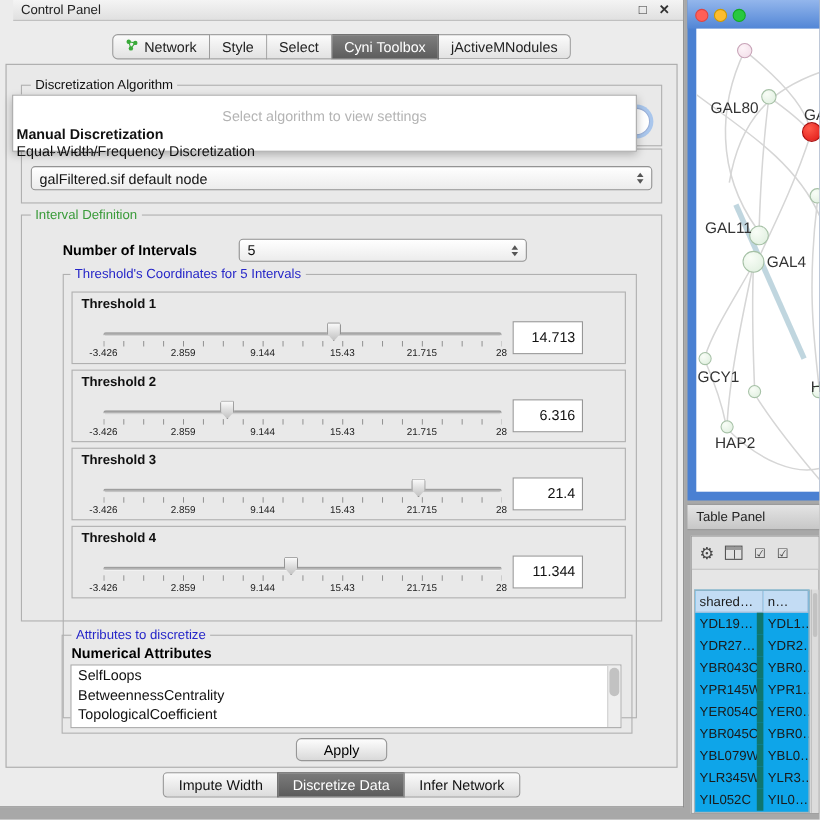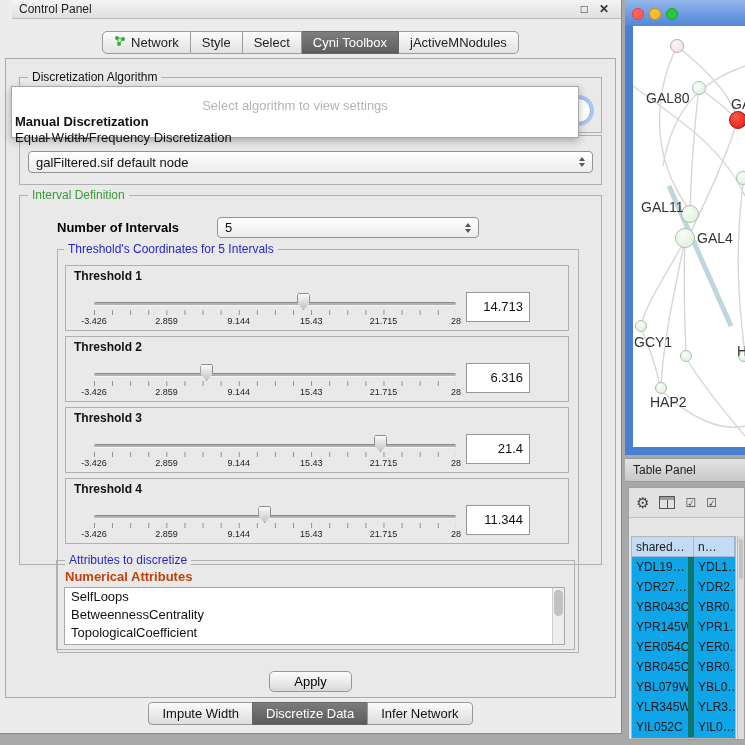--- a/index.html
+++ b/index.html
@@ -55,21 +55,21 @@
   .ticks { position:absolute; left:0; right:0; top:20px; height:5px;
            background-image:linear-gradient(to right,#8f8f8f 1px,transparent 1px); background-size:5% 100%; }
   .thumb { position:absolute; top:3px; width:13px; height:17px; background:linear-gradient(#fefefe,#bfbfbf);
            clip-path:polygon(10% 0,90% 0,100% 14%,100% 58%,50% 100%,0 58%,0 14%);
            box-shadow:inset 0 0 0 1px #8d8d8d; cursor:pointer; }
   .sc { position:absolute; top:26px; transform:translateX(-50%); font-size:9px; color:#222; white-space:nowrap; }
   .vbox { position:absolute; right:38px; top:26px; width:64px; height:30px; background:#fff; border:1px solid #979797;
           font-size:13px; color:#111; text-align:right; line-height:28px; padding-right:6px; }
 
   
-  .attr-head { position:absolute; left:8px; top:8px; font-size:13px; font-weight:bold; color:#c2410c; }
+  .attr-head { position:absolute; left:8px; top:8px; font-size:13px; font-weight:bold; color:#000000; }
   .listbox { position:absolute; left:7px; right:9px; top:26px; bottom:4px; background:#fff; border:1px solid #a8a8a8; overflow:hidden; }
   .litem { height:18px; line-height:18px; font-size:13px; padding-left:6px; color:#111; cursor:default; }
   .lscroll { position:absolute; right:0; top:0; bottom:0; width:12px; background:#eeeeee; border-left:1px solid #cfcfcf; }
   .lthumb { position:absolute; left:1px; right:1px; top:2px; height:26px; background:#c2c2c2; border-radius:5px; }
 
   .apply-row { position:absolute; left:0; right:0; top:612px; text-align:center; }
   .apply-btn { display:inline-block; padding:2px 24px; font-size:13px; font-family:"Liberation Sans",sans-serif;
                background:linear-gradient(#fdfdfd,#d9d9d9); border:1px solid #979797; border-radius:5px; cursor:pointer; }
 
   .bottom-tabs { position:absolute; bottom:8px; left:0; right:0; display:flex; justify-content:center; }
@@ -254,21 +254,21 @@
               <span class="sc" style="left:40%">9.144</span>
               <span class="sc" style="left:60%">15.43</span>
               <span class="sc" style="left:80%">21.715</span>
               <span class="sc" style="left:100%">28</span>
             </div>
             <div class="vbox">11.344</div>
           </div>
         </div>
       </div>
 
-      <div class="group" style="left:50px; right:40px; top:501px; height:90px;">
+      <div class="group" style="left:50px; right:40px; top:518px; height:90px;">
         <span class="gtitle blue">Attributes to discretize</span>
         <span class="attr-head">Numerical Attributes</span>
         <div class="listbox">
           <div class="litem">SelfLoops</div>
           <div class="litem">BetweennessCentrality</div>
           <div class="litem">TopologicalCoefficient</div>
           <div class="lscroll">
               <div class="lthumb"></div>
             </div>
         </div>

